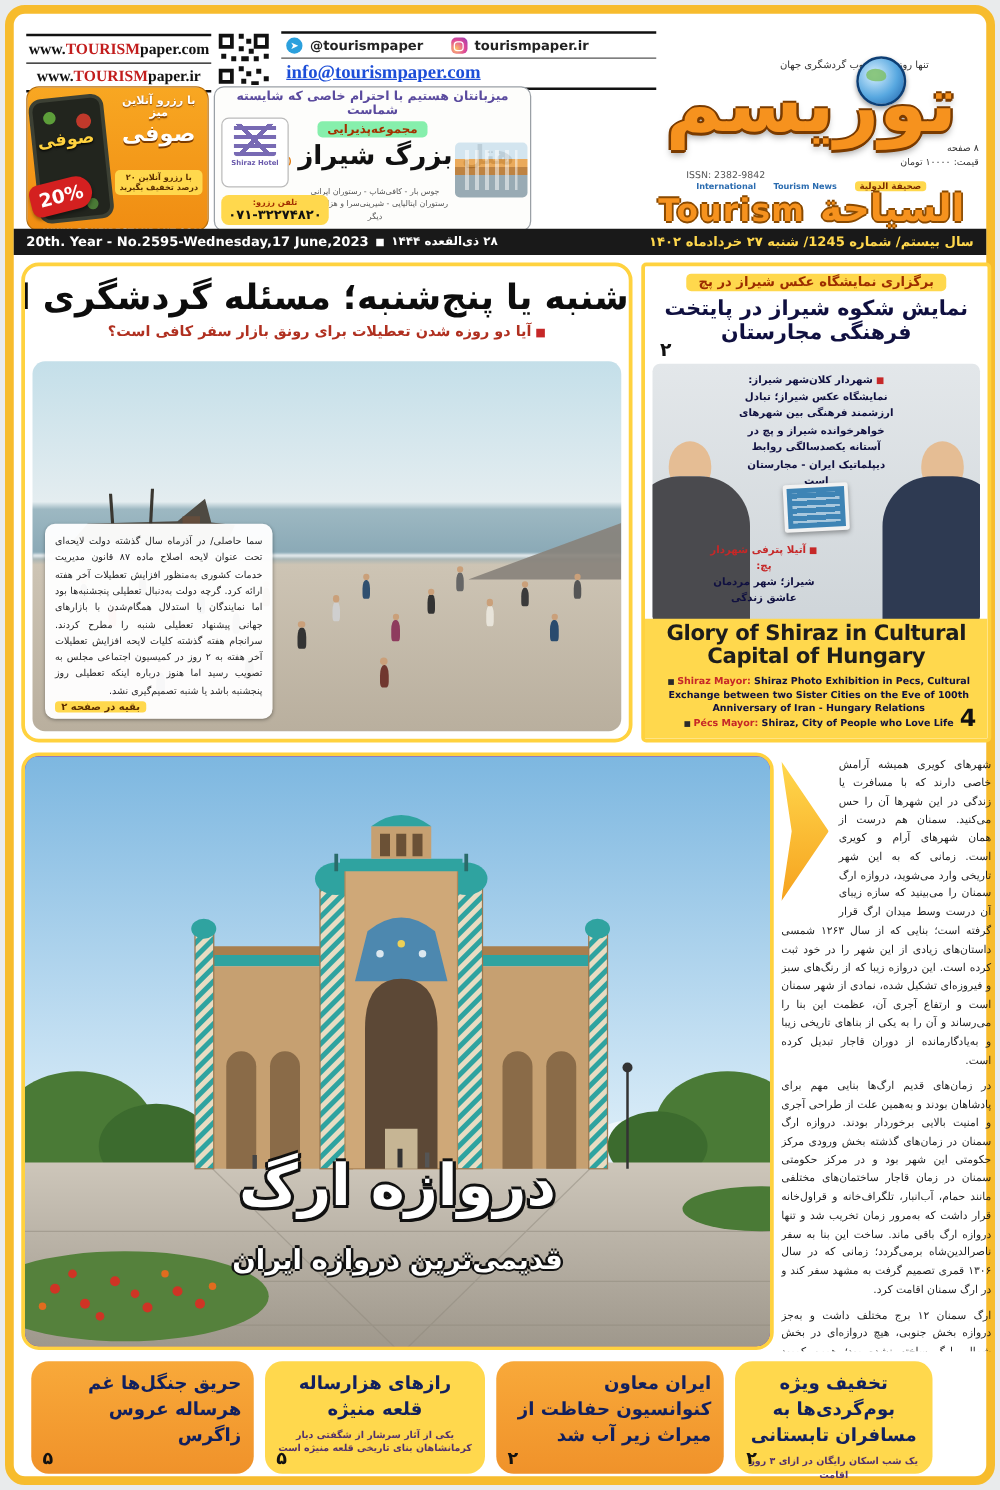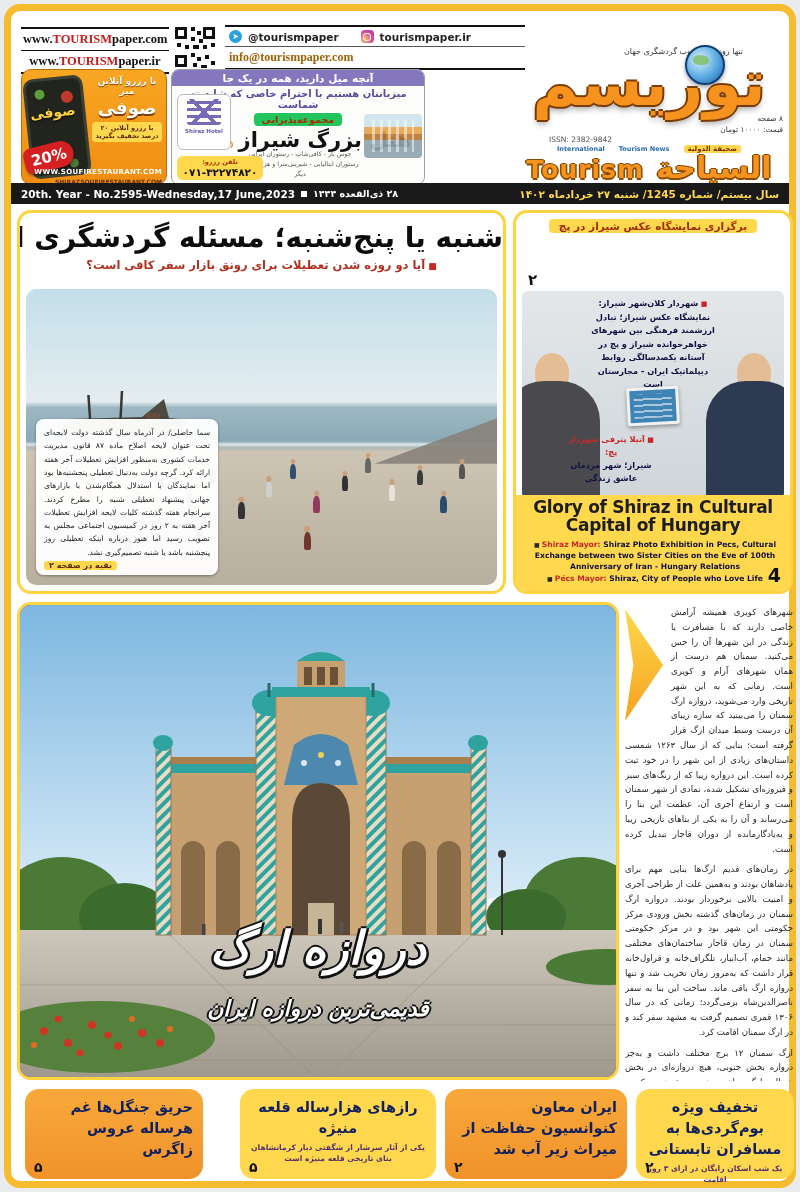--- a/index.html
+++ b/index.html
@@ -12,21 +12,21 @@
   .site-line { font-family:"Liberation Serif", serif; font-weight:bold; font-size:12.5px; color:#111; padding:3px 2px; white-space:nowrap; }
   .site-line + .site-line { border-top:1.5px solid #111; }
   .site-line .red { color:#c21d1d; }
   .qr { position:absolute; left:162px; top:10px; width:44px; height:52px; }
   .social-box { position:absolute; left:214px; top:14px; width:300px; border-top:2px solid #111; border-bottom:2px solid #111; }
   .social-row { display:flex; align-items:center; gap:6px; padding:3px 4px; font-size:10.5px; font-weight:bold; color:#222; }
   .social-row + .social-row { border-top:1.5px solid #555; }
   .tg-icon { width:13px; height:13px; border-radius:50%; background:#2ba0dd; color:#fff; font-size:8px; display:inline-flex; align-items:center; justify-content:center; }
   .ig-icon { width:13px; height:13px; border-radius:4px; background:radial-gradient(circle at 30% 70%, #fdc468, #df4996 55%, #8a3ab9); position:relative; }
   .ig-icon::after { content:""; position:absolute; inset:2.5px; border:1.5px solid #fff; border-radius:3px; }
-  .email-line { font-family:"Liberation Serif", serif; font-size:12px; font-weight:bold; color:#a16207; padding:3px 4px; }
+  .email-line { font-family:"Liberation Serif", serif; font-size:15px; font-weight:bold; color:#1d4ed8; padding:3px 4px;text-decoration:underline; }
 
   
   .logo-block { position:absolute; right:6px; top:6px; width:268px; height:168px; text-align:center; }
   .logo-tagline { position:absolute; right:40px; top:30px; font-size:8px; color:#333; direction:rtl; }
   .logo-fa { position:absolute; right:0; left:0; top:36px; font-size:62px; font-weight:700; color:#f6921e; direction:rtl; line-height:1;
              text-shadow:-2px 0 #7a3b00, 2px 0 #7a3b00, 0 -2px #7a3b00, 0 2px #7a3b00, 1px 1px 0 #7a3b00, 0 4px 6px rgba(0,0,0,.35); }
   .globe { position:absolute; right:58px; top:28px; width:40px; height:40px; border-radius:50%;
            background:radial-gradient(circle at 35% 35%, #d8f0ff, #58a8e0 55%, #1b5fa8); border:2px solid #0d3e74; box-shadow:0 2px 4px rgba(0,0,0,.4); }
   .globe::after { content:""; position:absolute; left:6px; top:8px; width:16px; height:10px; background:#7ec06a; border-radius:50% 60% 40% 50%; opacity:.85; }
   .logo-issn { position:absolute; left:34px; top:118px; font-size:7.5px; color:#555; }
@@ -45,28 +45,28 @@
   .ad-soufi { position:absolute; left:10px; top:58px; width:146px; height:116px; border-radius:10px;
               background:linear-gradient(#f8a722, #f08d12); border:1px solid #b76f0c; overflow:hidden; }
   .phone { position:absolute; left:5px; top:7px; width:60px; height:100px; background:#22251e; border:3px solid #3c4034; border-radius:10px; transform:rotate(-6deg); }
   .phone .dot { position:absolute; border-radius:50%; }
   .soufi-phone-brand { position:absolute; left:8px; top:34px; color:#ffd23f; font-weight:900; font-size:14px; transform:rotate(-6deg); direction:rtl; text-shadow:0 1px 2px #000; }
   .soufi-badge { position:absolute; left:2px; bottom:14px; background:#d42020; color:#fff; font-weight:900; font-size:15px;
                  padding:4px 7px; border-radius:8px 14px 14px 8px; transform:rotate(-14deg); box-shadow:0 2px 3px rgba(0,0,0,.4); }
   .soufi-right { position:absolute; left:70px; top:6px; right:4px; text-align:center; direction:rtl; }
   .soufi-line1 { color:#fff; font-size:9px; font-weight:bold; text-shadow:0 1px 1px #7a3b00; }
   .soufi-brand { color:#fff; font-size:18px; font-weight:900; text-shadow:0 1.5px 0 #7a3b00; margin-top:1px; }
-  .soufi-offer { margin-top:4px; background:#ffd84d; color:#5b2d00; font-size:6.5px; font-weight:bold; border-radius:4px; padding:2px 3px; }
+  .soufi-offer { margin-top:18px; background:#ffd84d; color:#5b2d00; font-size:6.5px; font-weight:bold; border-radius:4px; padding:2px 3px; }
   .soufi-site1 { margin-top:26px; color:#fff; font-size:7px; font-weight:900; letter-spacing:.3px; }
   .soufi-site2 { margin-top:2px; color:#5b2d00; font-size:6px; font-weight:900; }
 
   .ad-hotel { position:absolute; left:160px; top:58px; width:254px; height:116px; background:#fdfdfb; border:1.5px solid #9aa0a6; border-radius:8px; overflow:hidden; }
   .hotel-band { background:#8577bd; color:#fff; font-size:10.5px; font-weight:bold; text-align:center; direction:rtl; padding:2px 0; }
   .hotel-line2 { color:#5a4a9e; font-size:10px; font-weight:bold; text-align:center; direction:rtl; margin-top:2px; }
-  .hotel-badge { width:max-content; margin:3px auto 0; background:#22c55e; color:#a33000; font-size:9.5px; font-weight:900; direction:rtl; padding:1px 8px; border-radius:4px; }
+  .hotel-badge { width:max-content; margin:3px auto 0; background:#86efac; color:#a33000; font-size:9.5px; font-weight:900; direction:rtl; padding:1px 8px; border-radius:4px; }
   .hotel-title-row { text-align:center; direction:rtl; margin-top:2px; }
   .hotel-title { font-size:21px; font-weight:900; color:#111; }
   .hotel-note { font-size:7px; color:#e07b12; font-weight:bold; }
   .hotel-services { position:absolute; right:64px; bottom:5px; width:120px; font-size:6.3px; color:#555; direction:rtl; text-align:center; line-height:1.6; }
   .hotel-logo { position:absolute; left:5px; top:24px; width:54px; height:56px; background:#fff; border:1px solid #bbb; border-radius:6px; text-align:center; padding-top:4px; }
   .hotel-fan { width:34px; height:26px; margin:0 auto; background:
       linear-gradient(135deg, transparent 46%, #6a5aac 46% 54%, transparent 54%),
       linear-gradient(45deg, transparent 46%, #6a5aac 46% 54%, transparent 54%),
       repeating-linear-gradient(0deg, #6a5aac 0 3px, transparent 3px 7px); opacity:.9; border-radius:3px; }
   .hotel-logo-text { font-size:5.5px; color:#6a5aac; font-weight:bold; margin-top:3px; }
@@ -91,21 +91,21 @@
   .lead-subhead::before { content:"■ "; color:#c62828; font-size:9px; }
   .beach { position:absolute; left:6px; right:6px; top:76px; bottom:6px; border-radius:10px; overflow:hidden;
            background:linear-gradient(#c4dfe9 0%, #e4edf0 38%, #9db8c2 40%, #8aa9b6 52%, #cdc4b4 55%, #b9af9e 100%); }
   .foam { position:absolute; left:0; right:0; top:52%; height:3px; background:rgba(255,255,255,.75); filter:blur(1px); }
   .rocks { position:absolute; right:0; top:42%; width:26%; height:17%; background:#87827a; clip-path:polygon(0 100%, 100% 10%, 100% 100%); opacity:.9; }
   .ship { position:absolute; left:5%; top:33%; }
   .caption-box { position:absolute; left:10px; bottom:10px; width:182px; background:rgba(255,255,255,.96); border-radius:8px; padding:7px 8px 5px; box-shadow:0 1px 3px rgba(0,0,0,.35); }
   .caption-text { direction:rtl; text-align:justify; font-size:7.6px; line-height:1.75; color:#222; }
   .caption-more { direction:rtl; margin-top:2px; width:max-content; background:#ffd84d; color:#5b2d00; font-size:8px; font-weight:900; padding:0 5px; border-radius:3px; }
 
-  .story-right { position:absolute; left:502px; top:199px; width:280px; height:384px; border:3.5px solid #ffd23f; border-radius:14px; background:#fff; overflow:hidden; }
+  .story-right { position:absolute; left:502px; top:199px; width:280px; height:384px; border:3.5px solid #ffd23f; border-radius:4px; background:#fff; overflow:hidden; }
   .kicker { width:max-content; margin:6px auto 0; background:#ffd84d; color:#9c2d00; font-size:10.5px; font-weight:900; direction:rtl; padding:1px 10px; border-radius:4px; }
   .shiraz-headline { text-align:center; direction:rtl; font-size:16.5px; font-weight:900; color:#101040; margin-top:4px; padding:0 6px; }
   .shiraz-pagenum { position:absolute; left:12px; top:58px; font-size:15px; font-weight:900; color:#111; }
   .men-photo { position:absolute; left:6px; right:6px; top:78px; height:208px; background:linear-gradient(#e3e7ea, #cfd5d9); border-radius:6px; overflow:hidden; }
   .man { position:absolute; bottom:0; width:96px; height:160px; }
   .man .suit { position:absolute; bottom:0; left:0; right:0; height:118px; border-radius:40px 40px 0 0; }
   .man .head { position:absolute; top:14px; left:50%; transform:translateX(-50%); width:34px; height:40px; border-radius:50% 50% 46% 46%; background:#e5bd94; }
   .man-left { left:-18px; }
   .man-left .suit { background:#4a4a4e; }
   .man-left .head::after { content:""; position:absolute; left:4px; bottom:-4px; width:26px; height:16px; background:#e8e8e4; border-radius:0 0 50% 50%; }
@@ -119,39 +119,39 @@
   .quote2 { position:absolute; left:34%; transform:translateX(-50%); top:142px; width:86px; direction:rtl; text-align:center; font-size:8.2px; font-weight:bold; color:#101040; line-height:1.6; }
   .quote2 .q-label { color:#c62828; }
   .en-band { position:absolute; left:0; right:0; bottom:0; height:96px; background:#ffd84d; padding-top:4px; }
   .en-headline { text-align:center; font-size:17px; font-weight:900; color:#1d1d1d; line-height:1.05; letter-spacing:-.3px; padding:0 14px; }
   .en-bullets { margin-top:4px; padding:0 10px 0 14px; font-size:7.6px; font-weight:bold; color:#101040; text-align:center; line-height:1.5; }
   .en-label { color:#c62828; }
   .en-label::before { content:"■ "; color:#2a2a2a; font-size:6px; }
   .en-pagenum { position:absolute; right:9px; bottom:5px; font-size:19px; font-weight:900; color:#111; }
 
   
-  .arg-photo { position:absolute; left:6px; top:591px; width:602px; height:478px; border:3.5px solid #ffd23f; border-radius:14px; overflow:hidden; background:#6d28d9;font-style:italic; }
+  .arg-photo { position:absolute; left:6px; top:591px; width:602px; height:478px; border:3.5px solid #ffd23f; border-radius:14px; overflow:hidden; background:#6d28d9; }
   .arg-title { position:absolute; left:0; right:0; bottom:102px; text-align:center; direction:rtl; font-size:46px; font-weight:900; color:#fff;
                text-shadow:-2.5px 0 #111, 2.5px 0 #111, 0 -2.5px #111, 0 2.5px #111, 2px 2px 0 #111, -2px 2px 0 #111; }
   .arg-subtitle { position:absolute; left:0; right:0; bottom:56px; text-align:center; direction:rtl; font-size:22px; font-weight:900; color:#fff;
                   text-shadow:-2px 0 #111, 2px 0 #111, 0 -2px #111, 0 2px #111; }
   .arg-col { position:absolute; left:614px; top:594px; width:168px; height:476px; overflow:hidden; }
   .arg-arrow { float:left; width:38px; height:112px; margin:4px 8px 6px 0; background:linear-gradient(#ffd84d, #f6a21e);
                clip-path:polygon(0 0, 100% 50%, 0 100%, 22% 50%); }
   .arg-col p { direction:rtl; text-align:justify; font-size:8.6px; line-height:1.72; color:#1e1e1e; margin-bottom:6px; }
 
   
   .teasers { position:absolute; left:0; right:0; top:1078px; height:90px; display:flex; gap:9px; padding:0 14px; }
   .teaser { border-radius:14px; position:relative; padding:8px 10px 4px; text-align:center; direction:rtl; flex-shrink:0; }
   .teaser.orange { background:linear-gradient(#f8a93a, #f0922a);text-align:right; }
   .teaser.yellow { background:#ffd84d; }
   .teaser-title { font-size:14.5px; font-weight:900; color:#12205e; line-height:1.45; }
   .teaser-sub { font-size:7.6px; font-weight:bold; color:#54306b; margin-top:3px; line-height:1.5; }
   .teaser-page { position:absolute; left:9px; bottom:4px; font-size:14px; font-weight:900; color:#111; }
-  .t1 { width:178px; } .t2 { width:196px;margin-left:28px; } .t3 { width:182px; } .t4 { width:158px; }
+  .t1 { width:178px; } .t2 { width:176px; } .t3 { width:182px; } .t4 { width:158px; }
 </style>
 </head>
 <body>
 
 <div class="page-frame">
 <div class="inner">
 
   <div class="websites">
     <div class="site-line"><span><span style="color:#111">www.</span><span class="red">TOURISM</span><span title="www.TOURISMpaper.com">paper.com</span></span></div>
     <div class="site-line"><span><span style="color:#111">www.</span><span class="red">TOURISM</span>paper.ir</span></div>
@@ -229,21 +229,20 @@
     <div class="soufi-right">
       <div class="soufi-line1">با رزرو آنلاین میز</div>
       <div class="soufi-brand">صوفی</div>
       <div class="soufi-offer">با رزرو آنلاین ۲۰ درصد تخفیف بگیرید</div>
       <div class="soufi-site1">WWW.SOUFIRESTAURANT.COM</div>
       <div class="soufi-site2">SHIRAZSOUFIRESTAURANT.COM</div>
     </div>
   </div>
 
   <div class="ad-hotel">
-    <div class="hotel-band">آنچه میل دارید، همه در یک جا</div>
     <div class="hotel-line2">میزبانتان هستیم با احترام خاصی که شایسته شماست</div>
     <div class="hotel-badge">مجموعه‌پذیرایی</div>
     <div class="hotel-title-row">
       <span class="hotel-title">هتل بزرگ شیراز</span>
       <span class="hotel-note">(دروازه قرآن)</span>
     </div>
     <div class="hotel-building"></div>
     <div class="hotel-services">
       <div>جوس بار - کافی‌شاپ - رستوران ایرانی</div>
       <div>رستوران ایتالیایی - شیرینی‌سرا و هزار امکان دیگر</div>
@@ -344,20 +343,21 @@
           </div>
       <div class="caption-box">
         <div class="caption-text">سما حاصلی/ در آذرماه سال گذشته دولت لایحه‌ای تحت عنوان لایحه اصلاح ماده ۸۷ قانون مدیریت خدمات کشوری به‌منظور افزایش تعطیلات آخر هفته ارائه کرد. گرچه دولت به‌دنبال تعطیلی پنجشنبه‌ها بود اما نمایندگان با استدلال همگام‌شدن با بازارهای جهانی پیشنهاد تعطیلی شنبه را مطرح کردند. سرانجام هفته گذشته کلیات لایحه افزایش تعطیلات آخر هفته به ۲ روز در کمیسیون اجتماعی مجلس به تصویب رسید اما هنوز درباره اینکه تعطیلی روز پنجشنبه باشد یا شنبه تصمیم‌گیری نشد.</div>
         <div class="caption-more">بقیه در صفحه ۲</div>
       </div>
     </div>
   </div>
 
   <div class="story-right">
     <div class="kicker">برگزاری نمایشگاه عکس شیراز در پچ</div>
+    <div class="shiraz-headline">نمایش شکوه شیراز در پایتخت فرهنگی مجارستان</div>
     <div class="shiraz-pagenum">۲</div>
     <div class="men-photo">
       <div class="man man-left">
             <div class="head"></div>
             <div class="suit"></div>
           </div>
       <div class="man man-right">
             <div class="head"></div>
             <div class="suit"></div>
           </div>

